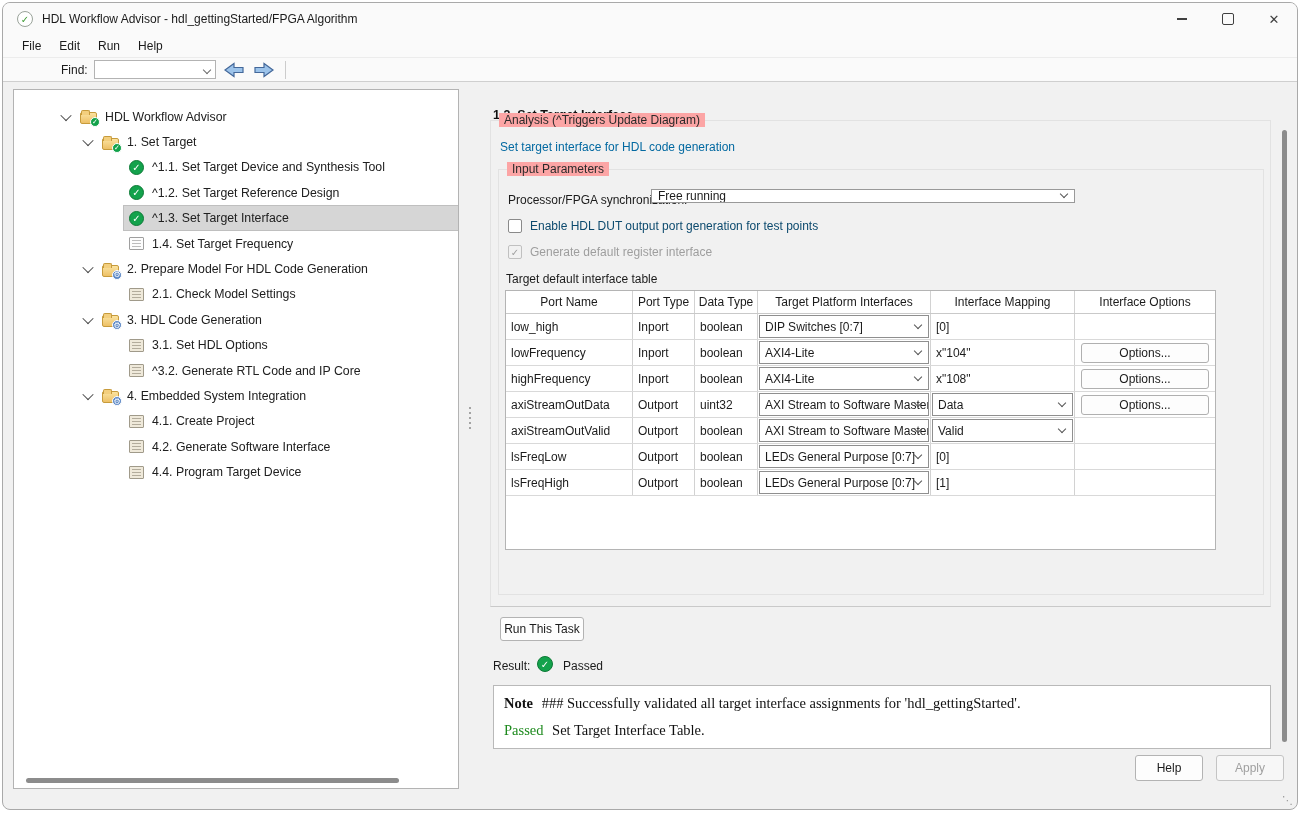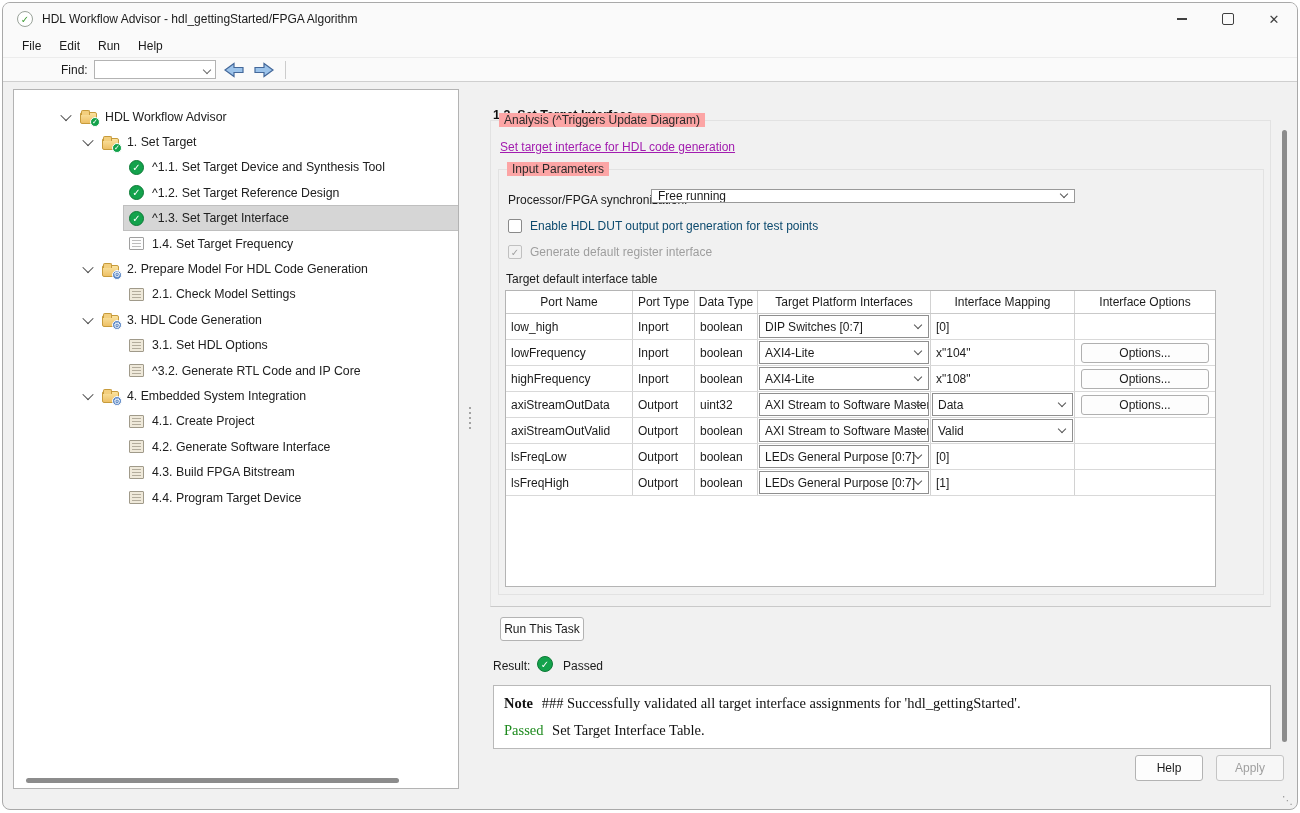--- a/index.html
+++ b/index.html
@@ -72,38 +72,38 @@
   .splitter { position:absolute; left:463px; top:400px; width:8px; height:30px; display:flex; flex-direction:column;
               align-items:center; justify-content:center; gap:3px; }
   .splitter i { width:2px; height:2px; border-radius:50%; background:#8a8a8a; }
 
   
   .task-title { position:absolute; left:490px; top:89px; font-size:12.5px; font-weight:bold; color:#111;margin-top:16px; }
   .fieldset { position:absolute; border:1px solid #e2e2e2; }
   .legend { position:absolute; top:-8px; left:8px; background:#fca5a5; padding:0 5px; font-size:12px; color:#2a2a2a; white-space:nowrap; }
   .fs-analysis { left:487px; top:117px; width:781px; height:487px; border-bottom-color:#c9c9c9; }
   .fs-input { left:495px; top:166px; width:766px; height:426px; }
-  .desc-text { position:absolute; left:497px; top:137px; font-size:12px; color:#a21caf;text-decoration:underline; }
+  .desc-text { position:absolute; left:497px; top:137px; font-size:12px; color:#0369a1; }
   .sync-label { position:absolute; left:505px; top:190px; font-size:12px; color:#1b1b1b; }
   .dropdown { background:#fff; border:1px solid #999; display:flex; align-items:center; padding:0 22px 0 6px;
               font-size:12px; color:#1b1b1b; position:relative; white-space:nowrap; overflow:hidden; }
   .dd-chev { position:absolute; right:7px; top:50%; margin-top:-5px; width:6px; height:6px;
              border-right:1.3px solid #555; border-bottom:1.3px solid #555; transform:rotate(45deg); }
   .sync-dd { position:absolute; left:648px; top:186px; width:424px; height:14px; }
   .cb-row { position:absolute; display:flex; align-items:center; }
   .cb-row1 { left:505px; top:216px; } .cb-row2 { left:505px; top:242px; }
   .cb { width:14px; height:14px; border:1px solid #8a8a8a; border-radius:2px; background:#fff; margin-right:8px;
         display:flex; align-items:center; justify-content:center; }
   .cb-dis { border-color:#c0c0c0; background:#f1f1f1; color:#9e9e9e; font-size:10px; }
   .cb-dis::before { content:"✓"; }
   .cb-label { font-size:12px; color:#0c4a6e; }
   .cb-label-dis { color:#9e9e9e; }
   .table-label { position:absolute; left:503px; top:269px; font-size:12px; color:#1b1b1b; }
 
-  .ptable { position:absolute; left:502px; top:287px; width:711px; height:297px; background:#fff;
+  .ptable { position:absolute; left:502px; top:287px; width:711px; height:260px; background:#fff;
             border:1px solid #b4b4b4; display:flex; flex-direction:column; }
   .tr { display:grid; grid-template-columns:127px 62px 63px 173px 144px 1fr; flex:none; }
   .tr-head { height:23px; border-bottom:1px solid #c9c9c9; }
   .tr-data { height:26px; border-bottom:1px solid #d9d9d9; }
   .td { border-right:1px solid #d2d2d2; display:flex; align-items:center; padding:0 5px;
         font-size:12px; color:#1b1b1b; white-space:nowrap; overflow:hidden; }
   .td:last-child { border-right:none; }
   .th { justify-content:center; padding:0 2px; }
   .td-p0 { padding:0; }
   .cell-dd { flex:1; align-self:stretch; margin:1px; border:1px solid #8f8f8f; background:#fff;
@@ -271,26 +271,20 @@
     </div>
     <div class="trow lvl2">
       <div class="hl">
           <span class="ticon tbl-icon"></span>
       <span class="tlabel">4.2. Generate Software Interface</span>
         </div>
     </div>
     <div class="trow lvl2">
       <div class="hl">
           <span class="ticon tbl-icon"></span>
-      <span class="tlabel">4.3. Build FPGA Bitstream</span>
-        </div>
-    </div>
-    <div class="trow lvl2">
-      <div class="hl">
-          <span class="ticon tbl-icon"></span>
       <span class="tlabel">4.4. Program Target Device</span>
         </div>
     </div>
     <div class="hscroll"></div>
   </div>
 
   <div class="splitter">
       <i></i>
       <i></i>
       <i></i>

